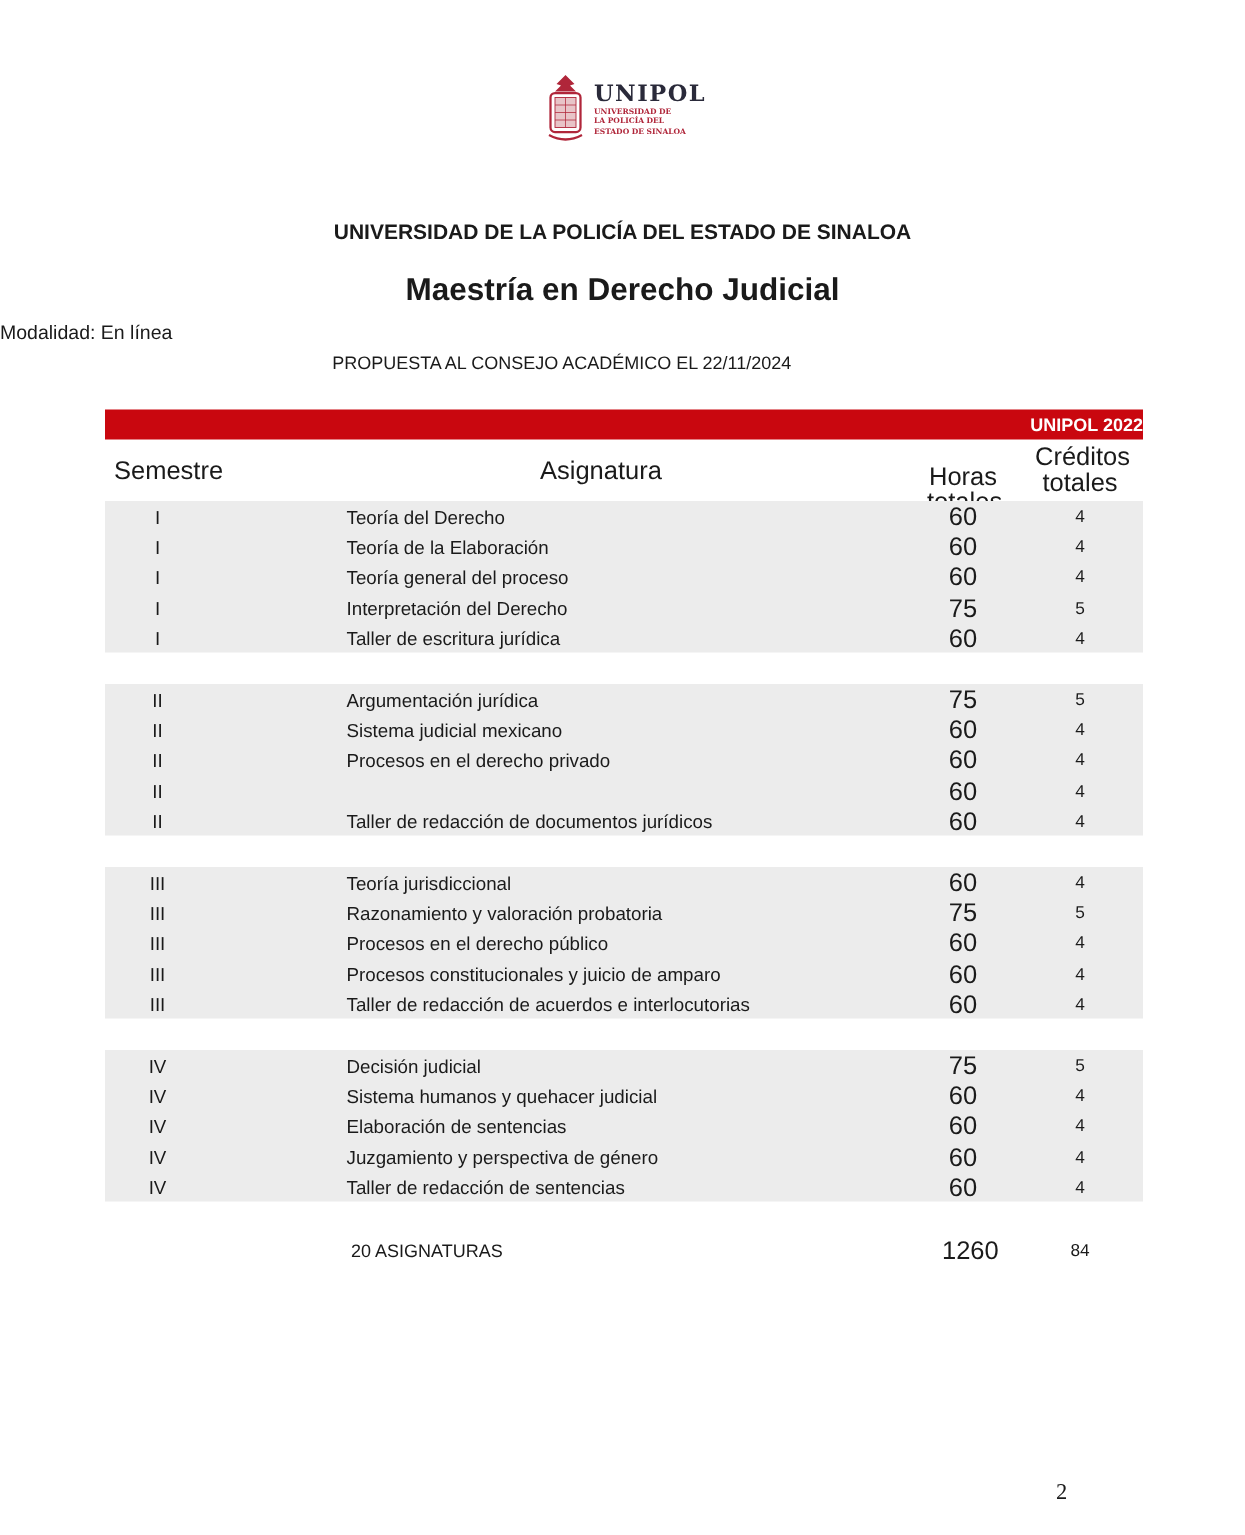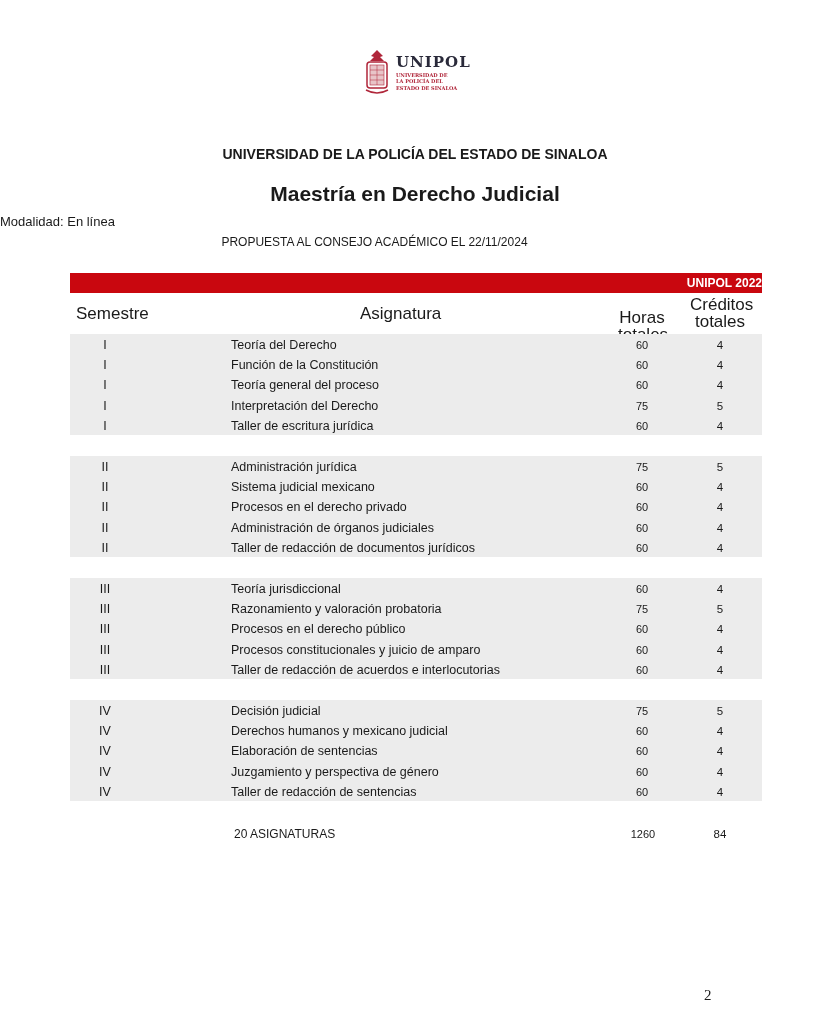--- a/index.html
+++ b/index.html
@@ -14,21 +14,21 @@
     .title { position: absolute; top: 182px; left: 0; width: 830px; text-align: center; font-weight: bold; font-size: 21px; }
     .modal { position: absolute; top: 214px; left: 0; width: 830px; text-align: left; font-size: 13px; }
     .prop { position: absolute; top: 235px; left: 0; width: 749px; text-align: center; font-size: 12px; }
     .redbar { position: absolute; left: 70px; top: 273px; width: 692px; height: 20px; background: #c9070f; color: #fff; text-align: right; font-weight: bold; font-size: 12px; line-height: 20px; }
     .hdr { position: absolute; top: 296px; left: 70px; width: 692px; height: 36px; font-size: 17px; }
     .hdr span { position: absolute; text-align: center; line-height: 17px; }
     .group { position: absolute; left: 70px; width: 692px; height: 101px; background: #ececec; }
     .row { position: absolute; left: 0; width: 692px; height: 20px; font-size: 12.5px; line-height: 20px; }
     .c-sem { position: absolute; left: 20px; width: 30px; text-align: center; }
     .c-asig { position: absolute; left: 119px; margin-left: 42px; }
-    .c-hor { position: absolute; left: 560px; width: 24px; text-align: center; font-size: 11px; }
+    .c-hor { position: absolute; left: 560px; width: 24px; text-align: center; font-size: 17px; }
     .c-cre { position: absolute; left: 640px; width: 20px; text-align: center; font-size: 11.5px; }
     .total { position: absolute; top: 824px; left: 70px; width: 692px; height: 20px; font-size: 12px; line-height: 20px; }
     .page-num { position: absolute; left: 704px; top: 987px; font-family: "Liberation Serif", serif; font-size: 15px; }
   </style>
 </head>
 <body>
 
 <div class="logo">
   <svg class="logo-emblem" viewBox="0 0 30 50">
     <path d="M15 2 L9 8 L12 9 L8 13 L22 13 L18 9 L21 8 Z" fill="#b0263a"></path>
@@ -68,21 +68,21 @@
 <div id="groups">
     <div class="group" style="top: 334px;">
       <div class="row" style="top: 1px;">
         <span class="c-sem">I</span>
         <span class="c-asig">Teoría del Derecho</span>
         <span class="c-hor">60</span>
         <span class="c-cre">4</span>
       </div>
       <div class="row" style="top: 21.2px;">
         <span class="c-sem">I</span>
-        <span class="c-asig">Función de la Constitución</span>
+        <span class="c-asig">Teoría de la Elaboración</span>
         <span class="c-hor">60</span>
         <span class="c-cre">4</span>
       </div>
       <div class="row" style="top: 41.4px;">
         <span class="c-sem">I</span>
         <span class="c-asig">Teoría general del proceso</span>
         <span class="c-hor">60</span>
         <span class="c-cre">4</span>
       </div>
       <div class="row" style="top: 61.6px;">
@@ -94,39 +94,38 @@
       <div class="row" style="top: 81.8px;">
         <span class="c-sem">I</span>
         <span class="c-asig">Taller de escritura jurídica</span>
         <span class="c-hor">60</span>
         <span class="c-cre">4</span>
       </div>
     </div>
     <div class="group" style="top: 456px;">
       <div class="row" style="top: 1px;">
         <span class="c-sem">II</span>
-        <span class="c-asig">Administración jurídica</span>
+        <span class="c-asig">Argumentación jurídica</span>
         <span class="c-hor">75</span>
         <span class="c-cre">5</span>
       </div>
       <div class="row" style="top: 21.2px;">
         <span class="c-sem">II</span>
         <span class="c-asig">Sistema judicial mexicano</span>
         <span class="c-hor">60</span>
         <span class="c-cre">4</span>
       </div>
       <div class="row" style="top: 41.4px;">
         <span class="c-sem">II</span>
         <span class="c-asig">Procesos en el derecho privado</span>
         <span class="c-hor">60</span>
         <span class="c-cre">4</span>
       </div>
       <div class="row" style="top: 61.6px;">
         <span class="c-sem">II</span>
-        <span class="c-asig">Administración de órganos judiciales</span>
         <span class="c-hor">60</span>
         <span class="c-cre">4</span>
       </div>
       <div class="row" style="top: 81.8px;">
         <span class="c-sem">II</span>
         <span class="c-asig">Taller de redacción de documentos jurídicos</span>
         <span class="c-hor">60</span>
         <span class="c-cre">4</span>
       </div>
     </div>
@@ -164,21 +163,21 @@
     </div>
     <div class="group" style="top: 700px;">
       <div class="row" style="top: 1px;">
         <span class="c-sem">IV</span>
         <span class="c-asig">Decisión judicial</span>
         <span class="c-hor">75</span>
         <span class="c-cre">5</span>
       </div>
       <div class="row" style="top: 21.2px;">
         <span class="c-sem">IV</span>
-        <span class="c-asig">Derechos humanos y mexicano judicial</span>
+        <span class="c-asig">Sistema humanos y quehacer judicial</span>
         <span class="c-hor">60</span>
         <span class="c-cre">4</span>
       </div>
       <div class="row" style="top: 41.4px;">
         <span class="c-sem">IV</span>
         <span class="c-asig">Elaboración de sentencias</span>
         <span class="c-hor">60</span>
         <span class="c-cre">4</span>
       </div>
       <div class="row" style="top: 61.6px;">

